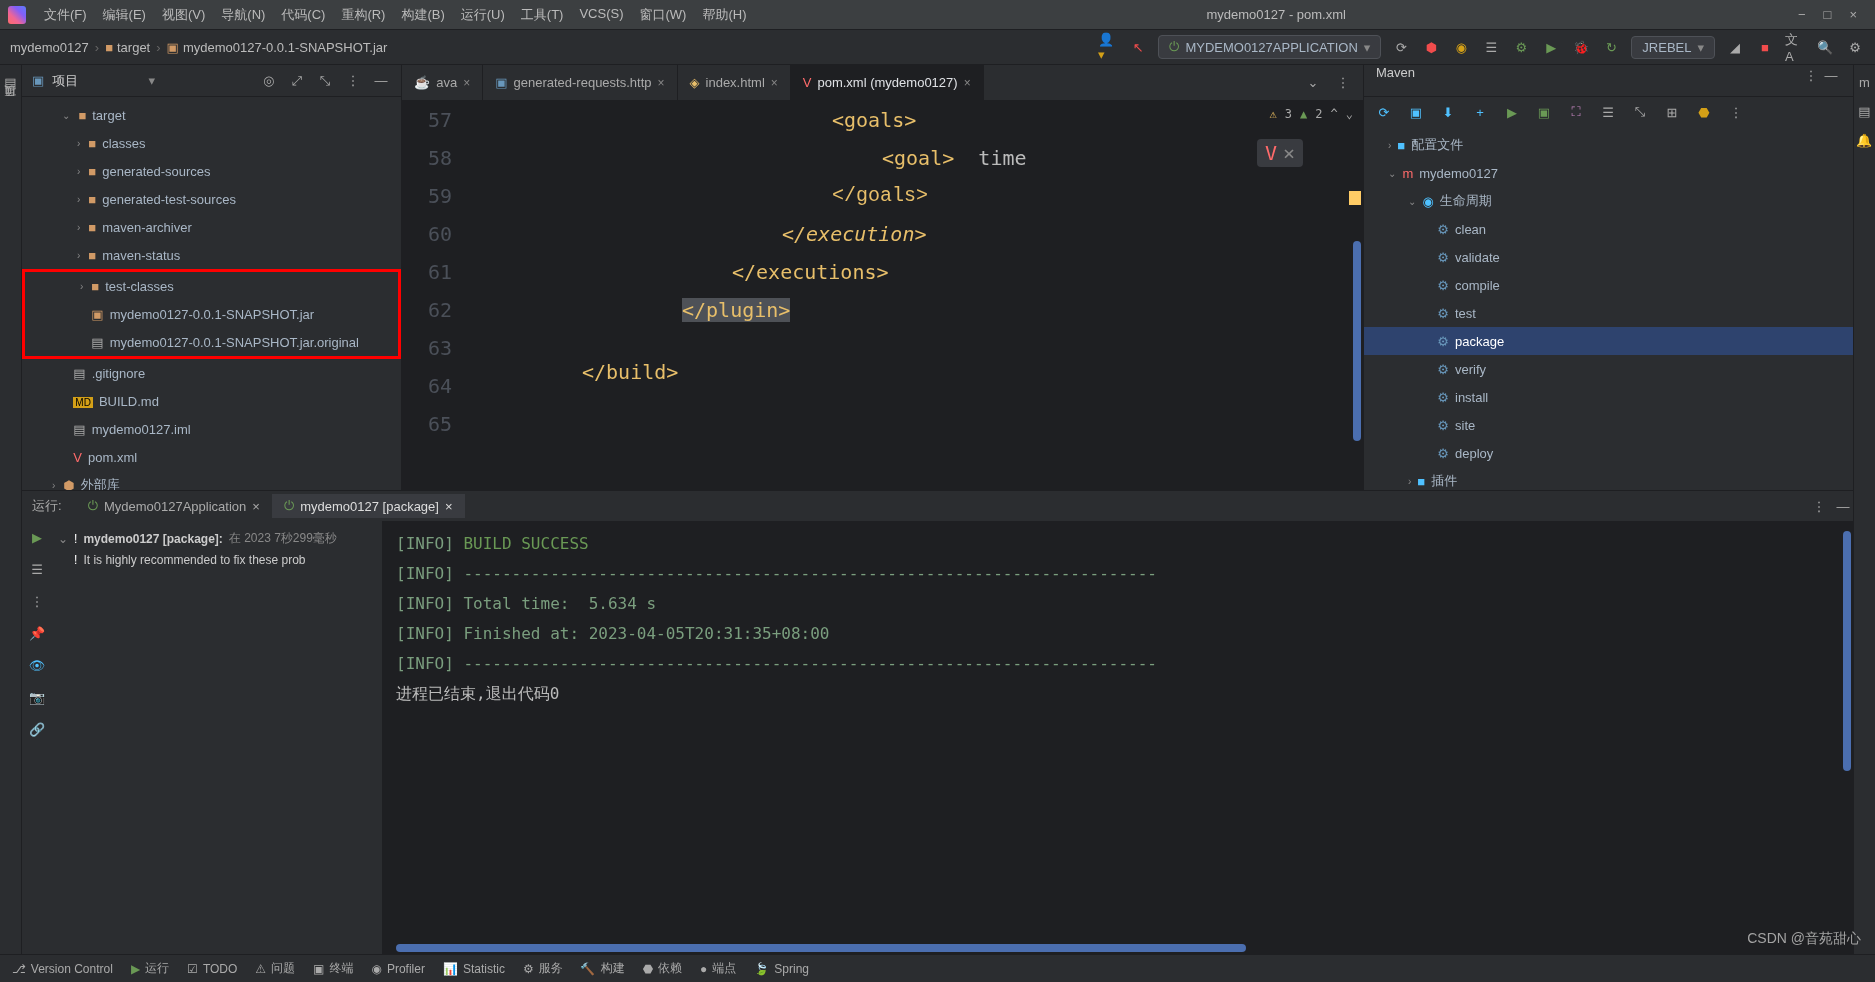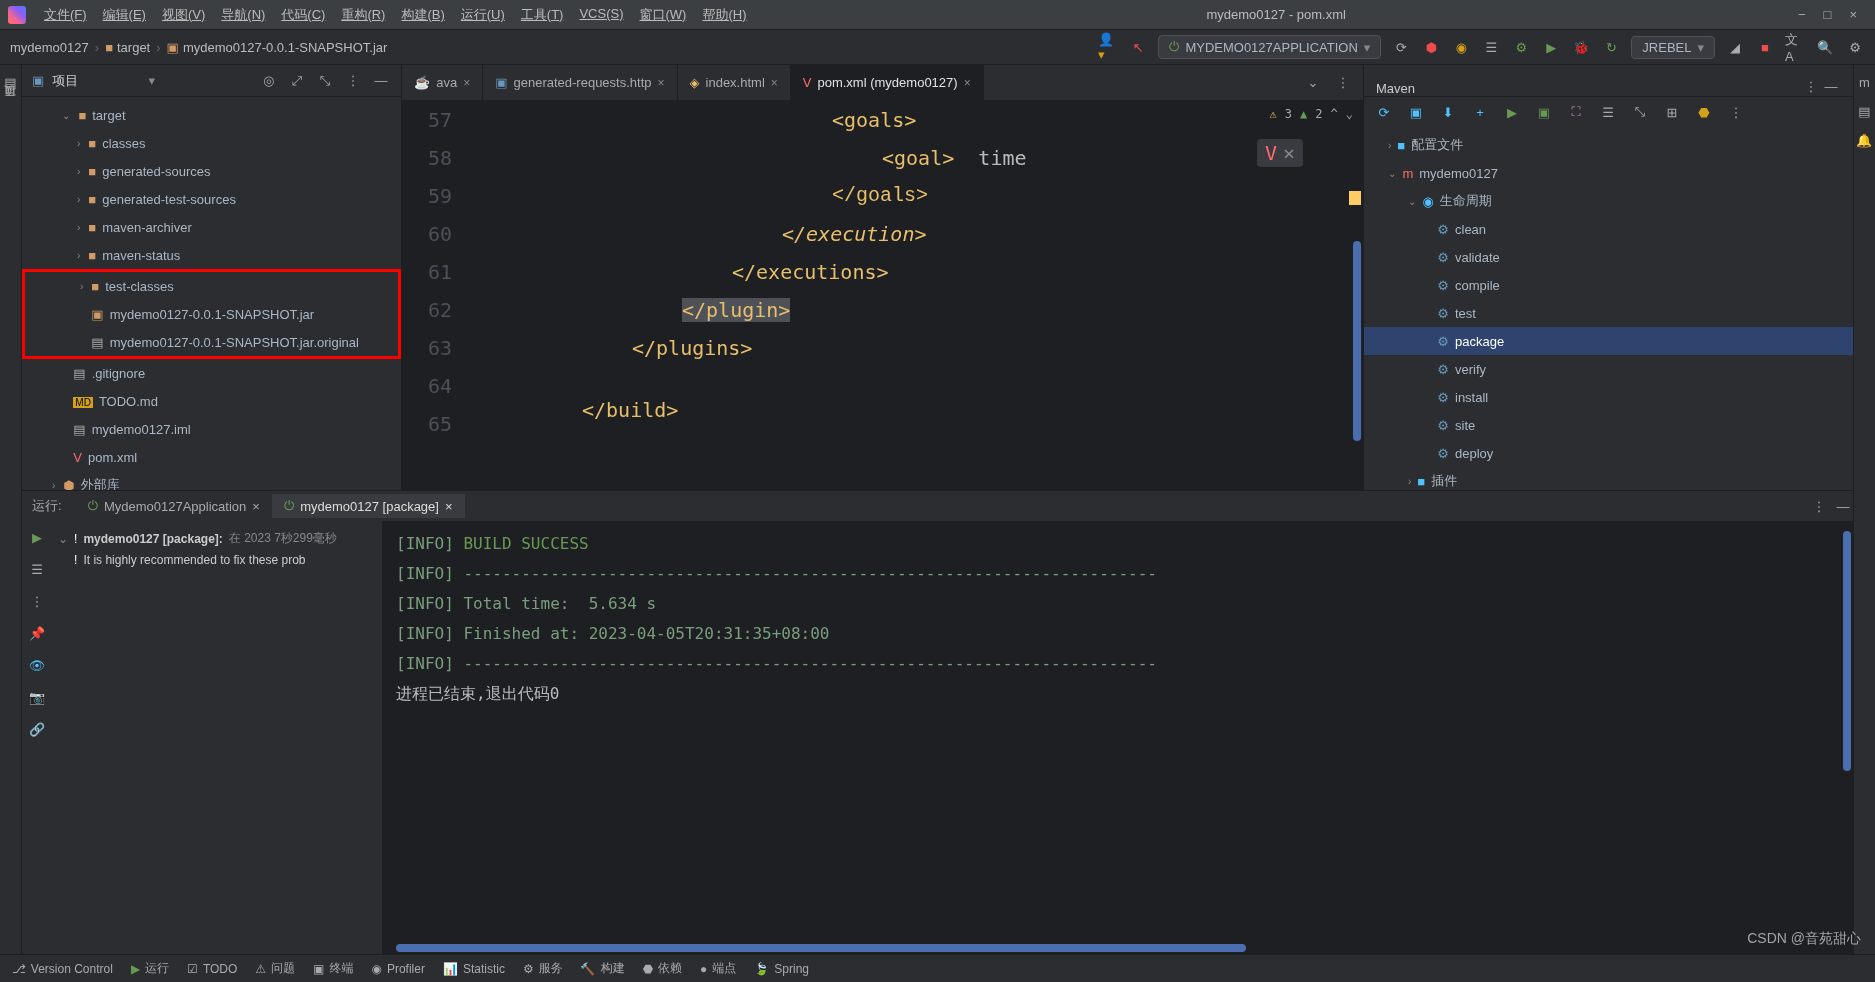--- a/index.html
+++ b/index.html
@@ -1,21 +1,21 @@
 <!DOCTYPE html>
 <html><head>
   <meta charset="utf-8">
   <style>
     * { margin: 0; padding: 0; box-sizing: border-box; }
     body { font-family: "Segoe UI", Arial, sans-serif; font-size: 13px; background: #2b2d30; color: #a9b7c6; overflow: hidden; width: 1875px; height: 982px; }
     
     
     .menubar { height: 30px; background: #3c3f41; display: flex; align-items: center; padding: 0 8px; border-bottom: 1px solid #1e1f22; }
     .menubar .logo { width: 18px; height: 18px; margin-right: 10px; background: linear-gradient(45deg, #ff6b6b, #f06595, #845ef7, #5c7cfa); border-radius: 3px; }
-    .menubar .menu-item { padding: 0 8px; cursor: pointer; color: #bbb; text-decoration: underline; }
+    .menubar .menu-item { padding: 0 8px; cursor: pointer; color: #bbb; }
     .menubar .spacer { flex: 1; }
     .menubar .title { color: #bbb; }
     .menubar .win-controls { margin-left: auto; display: flex; gap: 18px; padding-right: 10px; color: #aaa; }
     
     
     .toolbar { height: 35px; background: #2b2d30; display: flex; align-items: center; padding: 0 10px; border-bottom: 1px solid #1e1f22; }
     .breadcrumb { display: flex; align-items: center; gap: 6px; }
     .breadcrumb .bc-item { color: #bbb; display: flex; align-items: center; gap: 4px; }
     .breadcrumb .sep { color: #666; }
     .toolbar .tb-right { margin-left: auto; display: flex; align-items: center; gap: 10px; }
@@ -60,21 +60,21 @@
     .editor-marker { position: absolute; right: 2px; width: 12px; height: 14px; background: #ffcc66; }
     .editor-marker2 { position: absolute; right: 2px; width: 8px; height: 200px; background: #4b6eaf; border-radius: 4px; }
     
     .editor-breadcrumb { height: 26px; background: #2b2d30; display: flex; align-items: center; padding: 0 15px; gap: 10px; font-size: 13px; color: #aaa; border-top: 1px solid #1e1f22; }
     .editor-sub-tabs { height: 28px; background: #2b2d30; display: flex; border-top: 1px solid #1e1f22; }
     .sub-tab { padding: 4px 14px; cursor: pointer; color: #aaa; }
     .sub-tab.active { background: #393b40; color: #ddd; }
     
     
     .maven-panel { width: 490px; background: #2b2d30; border-left: 1px solid #1e1f22; display: flex; flex-direction: column; }
-    .maven-header { height: 32px; display: flex; align-items: flex-end; padding: 0 12px; color: #ccc; border-bottom: 1px solid #1e1f22; }
+    .maven-header { height: 32px; display: flex; align-items: flex-start; padding: 0 12px; color: #ccc; border-bottom: 1px solid #1e1f22; }
     .maven-toolbar { height: 30px; display: flex; align-items: center; gap: 12px; padding: 0 10px; }
     .maven-tree { flex: 1; overflow-y: auto; padding: 4px 0; }
     .maven-item { display: flex; align-items: center; height: 28px; padding-left: 24px; gap: 6px; cursor: pointer; white-space: nowrap; }
     .maven-item.indent1 { padding-left: 44px; }
     .maven-item.indent2 { padding-left: 64px; }
     .maven-item.selected { background: #2e436e; color: white; }
     .maven-arrow { color: #888; font-size: 10px; }
     
     .right-sidebar { width: 22px; background: #2b2d30; border-left: 1px solid #1e1f22; display: flex; flex-direction: column; align-items: center; padding-top: 10px; gap: 14px; }
     
@@ -233,21 +233,21 @@
           </div>
         </div>
         <div class="tree-item indent0">
           <span class="arrow" style="visibility:hidden">›</span>
           <span><span style="color:#aaa">▤</span></span>
           <span>.gitignore</span>
         </div>
         <div class="tree-item indent0">
           <span class="arrow" style="visibility:hidden">›</span>
           <span><span style="color:#d4a017;background:#d4a017;color:#000;padding:0 2px;font-size:10px">MD</span></span>
-          <span>TODO.md</span>
+          <span>BUILD.md</span>
         </div>
         <div class="tree-item indent0">
           <span class="arrow" style="visibility:hidden">›</span>
           <span><span style="color:#aaa">▤</span></span>
           <span>mydemo0127.iml</span>
         </div>
         <div class="tree-item indent0">
           <span class="arrow" style="visibility:hidden">›</span>
           <span><span style="color:#ff6b6b">V</span></span>
           <span>pom.xml</span>
@@ -312,21 +312,20 @@
           <div>64</div>
           <div>65</div>
         </div>
       <div class="code-area" id="code-area">
         <div class="code-line" style="padding-left: 350px;"><span class="tag">&lt;goals&gt;</span></div>
           <div class="code-line" style="padding-left: 400px;"><span class="tag">&lt;goal&gt;</span>  <span style="color:#bbb">time</span></div>
           <div class="code-line" style="padding-left: 350px; font-family: Liberation Mono, monospace;"><span class="tag">&lt;/goals&gt;</span></div>
           <div class="code-line" style="padding-left: 300px; font-style: italic;"><span class="tag">&lt;/execution&gt;</span></div>
           <div class="code-line" style="padding-left: 250px;"><span class="tag">&lt;/executions&gt;</span></div>
           <div class="code-line" style="padding-left: 200px;"><span class="tag" style="background:#4e5157">&lt;/plugin&gt;</span></div>
-          <div class="code-line" style="padding-left: 150px;"><span class="tag">&lt;/plugins&gt;</span></div>
           <div class="code-line" style="padding-left: 100px; margin-top: 24px;"><span class="tag">&lt;/build&gt;</span></div>
           <div class="code-line" style="padding-left: 0px;"><span class="tag"></span></div>
           <div class="editor-scrollbar-h"></div>
         <div class="editor-marker" style="top:90px"></div>
         <div class="editor-marker2" style="top:140px"></div>
       </div>
       <div class="pompom">
         <span style="color:#ff6b6b">V</span>
         <span style="color:#888">×</span>
       </div>

